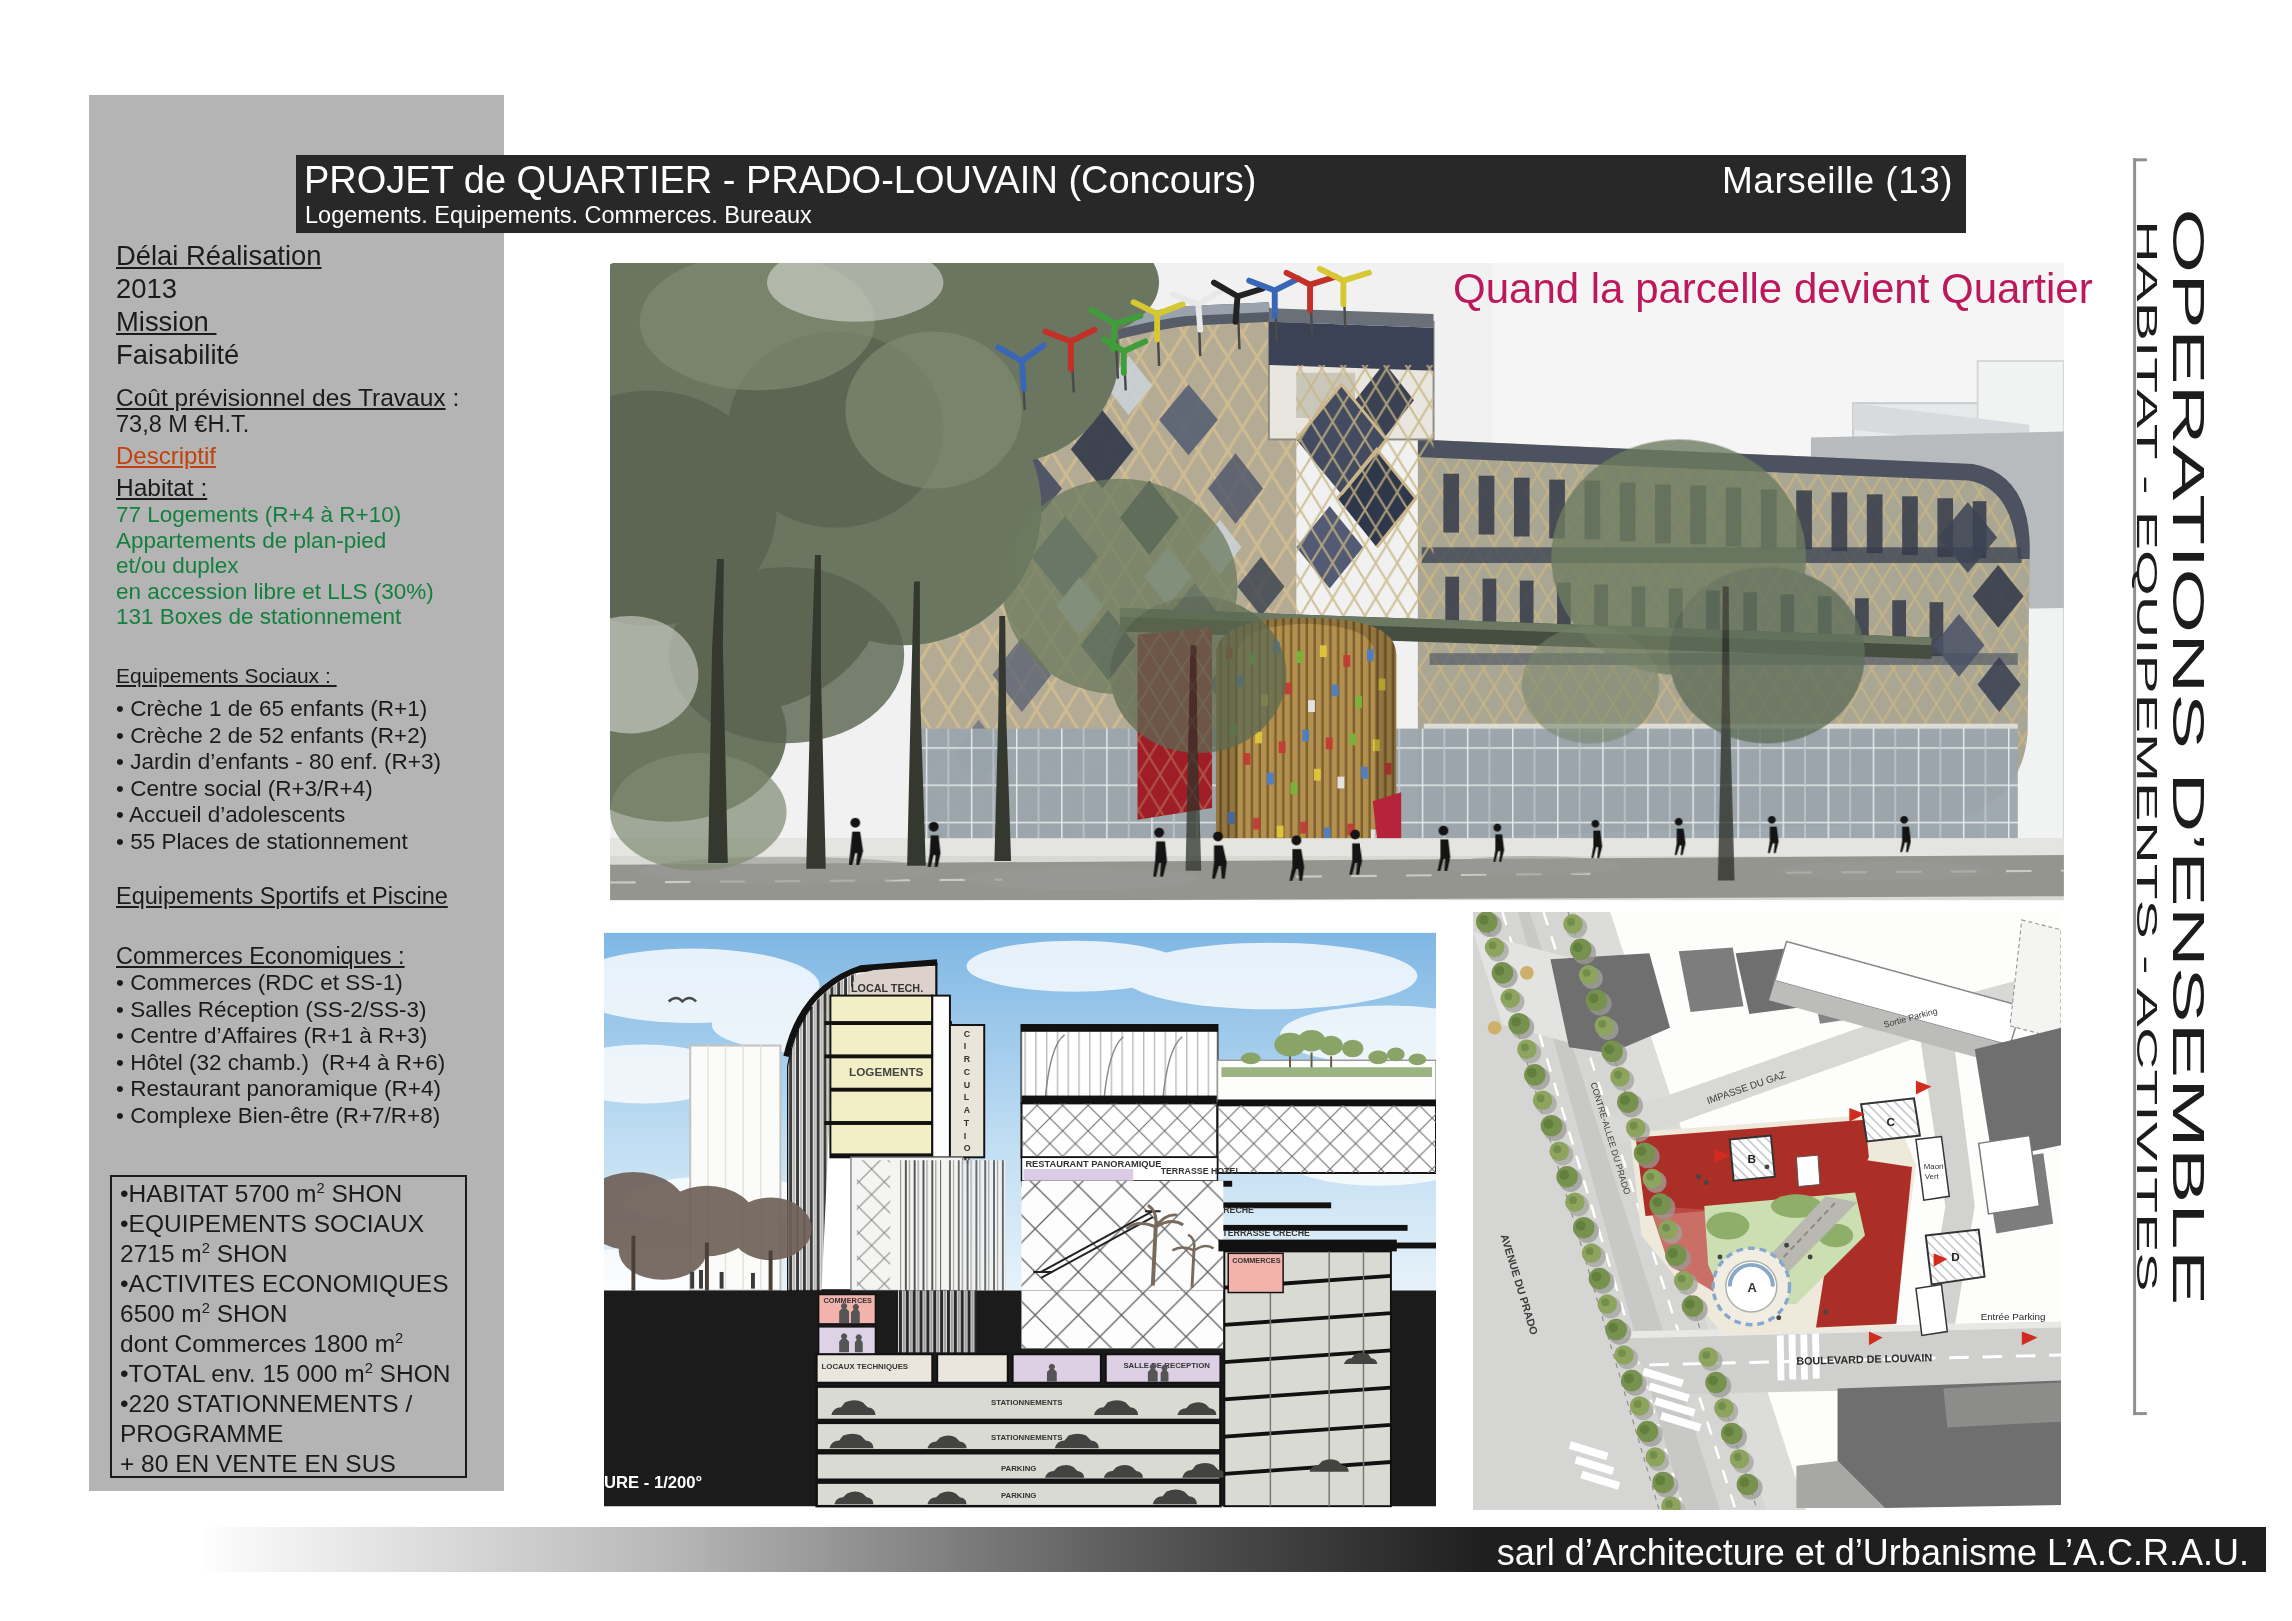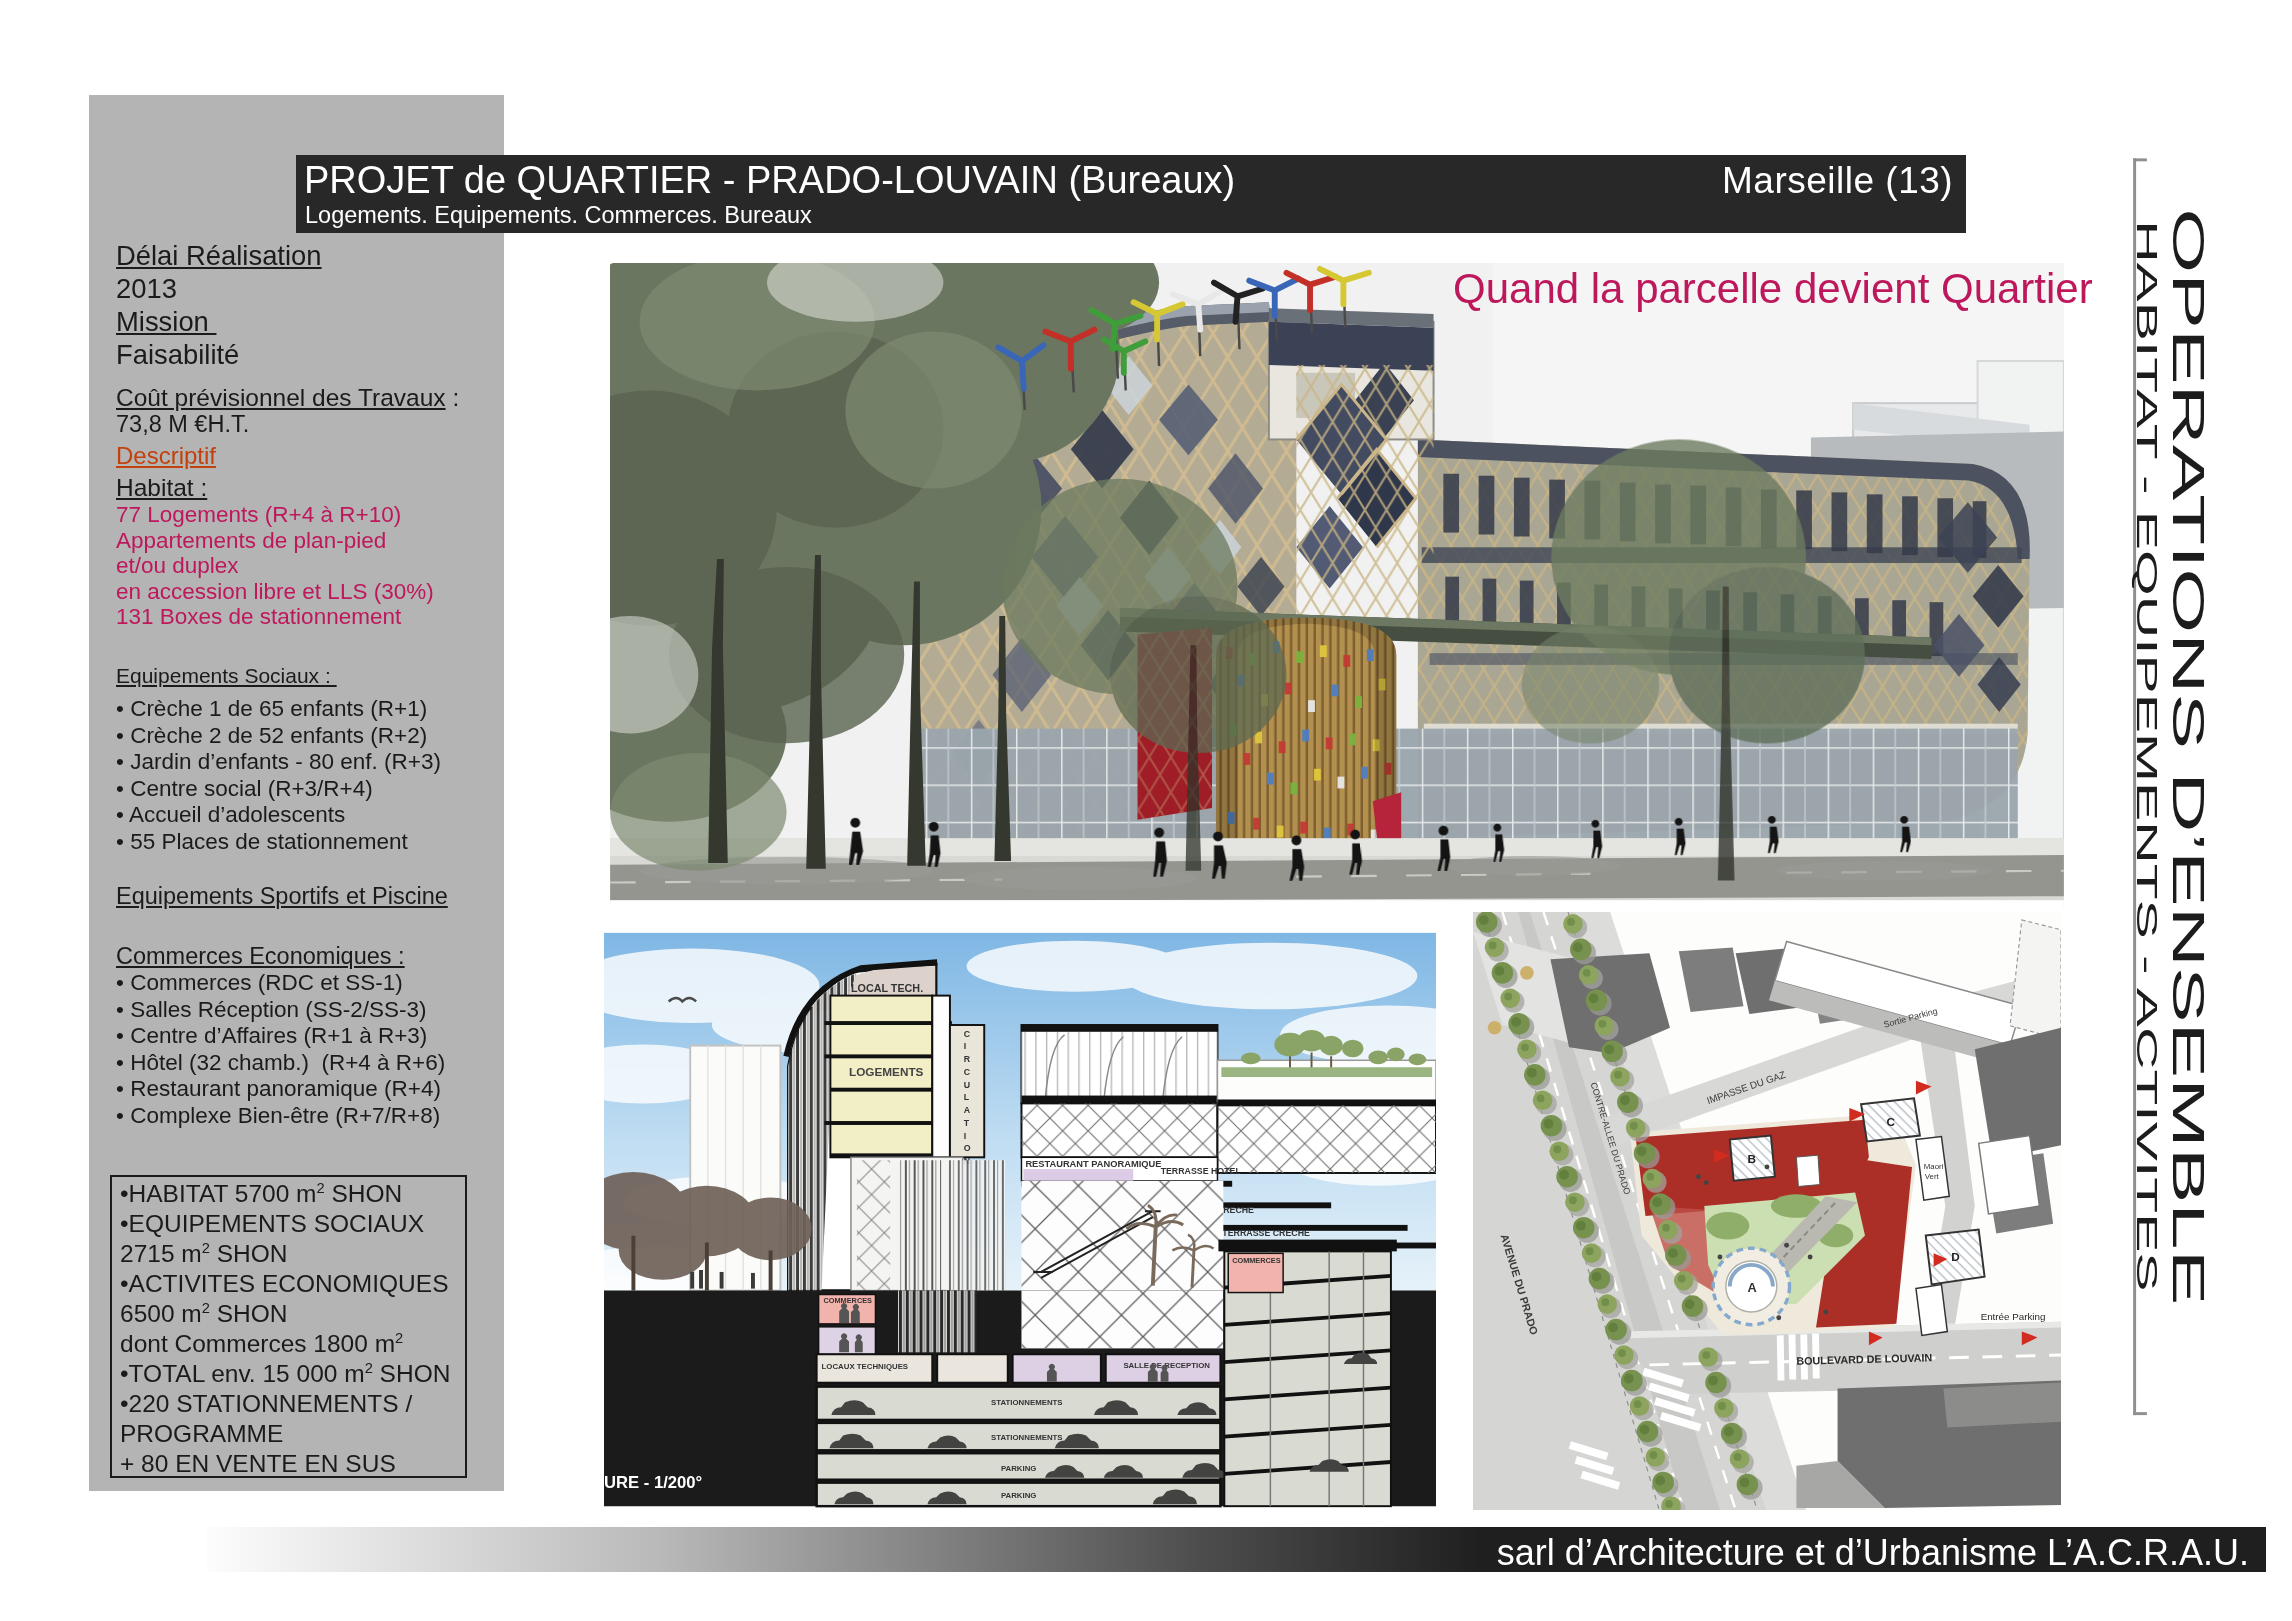--- a/index.html
+++ b/index.html
@@ -8,37 +8,37 @@
   .abs{position:absolute;}
   sup{font-size:0.6em;vertical-align:super;line-height:0;}
 </style>
 </head>
 <body>
 
 <div class="abs" style="left:89px;top:95px;width:415px;height:1396px;background:#b4b4b4;"></div>
 
 <div class="abs" style="left:296px;top:155px;width:1670px;height:78px;background:#282828;"></div>
 
-<div class="abs" style="left:304px;top:159px;font-size:38px;color:#ffffff;white-space:nowrap;">PROJET de QUARTIER - PRADO-LOUVAIN (Bureaux)</div>
+<div class="abs" style="left:304px;top:159px;font-size:38px;color:#ffffff;white-space:nowrap;">PROJET de QUARTIER - PRADO-LOUVAIN (Concours)</div>
 
 <div class="abs" style="left:305px;top:202px;font-size:23.5px;color:#ffffff;white-space:nowrap;">Logements. Equipements. Commerces. Bureaux</div>
 
 <div class="abs" style="left:1722px;top:160px;font-size:37px;letter-spacing:0.5px;color:#ffffff;white-space:nowrap;">Marseille (13)</div>
 
 <div class="abs" style="left:116px;top:239px;font-size:27.4px;line-height:33px;color:#1b1b1b;white-space:nowrap;"><u>Délai Réalisation</u><br>2013<br><u>Mission&nbsp;</u><br>Faisabilité</div>
 
 <div class="abs" style="left:116px;top:386px;font-size:24.5px;line-height:24.5px;color:#1b1b1b;white-space:nowrap;"><u>Coût prévisionnel des Travaux</u> :</div>
 
 <div class="abs" style="left:116px;top:413px;font-size:23.5px;line-height:23.5px;color:#1b1b1b;white-space:nowrap;">73,8 M €H.T.</div>
 
 <div class="abs" style="left:116px;top:444px;font-size:24px;line-height:24.5px;color:#c2410c;white-space:nowrap;"><u>Descriptif</u></div>
 
 <div class="abs" style="left:116px;top:476px;font-size:24.5px;line-height:24.5px;color:#1b1b1b;white-space:nowrap;"><u>Habitat :</u></div>
 
-<div class="abs" style="left:116px;top:502px;font-size:22.5px;line-height:25.5px;color:#be185d;white-space:nowrap;">77 Logements (R+4 à R+10)<br>Appartements de plan-pied<br>et/ou duplex<br>en accession libre et LLS (30%)<br>131 Boxes de stationnement</div>
+<div class="abs" style="left:116px;top:502px;font-size:22.5px;line-height:25.5px;color:#15803d;white-space:nowrap;">77 Logements (R+4 à R+10)<br>Appartements de plan-pied<br>et/ou duplex<br>en accession libre et LLS (30%)<br>131 Boxes de stationnement</div>
 
 <div class="abs" style="left:116px;top:664px;font-size:21px;line-height:23.5px;color:#1b1b1b;white-space:nowrap;"><u>Equipements Sociaux :&nbsp;</u></div>
 
 <div class="abs" style="left:116px;top:696px;font-size:22.5px;line-height:26.5px;color:#1b1b1b;white-space:nowrap;">• Crèche 1 de 65 enfants (R+1)<br>• Crèche 2 de 52 enfants (R+2)<br>• Jardin d’enfants - 80 enf. (R+3)<br>• Centre social (R+3/R+4)<br>• Accueil d’adolescents<br>• 55 Places de stationnement</div>
 
 <div class="abs" style="left:116px;top:885px;font-size:23.5px;line-height:23.5px;color:#1b1b1b;white-space:nowrap;"><u>Equipements Sportifs et Piscine</u></div>
 
 <div class="abs" style="left:116px;top:945px;font-size:23.5px;line-height:23.5px;color:#1b1b1b;white-space:nowrap;"><u>Commerces Economiques :</u></div>
 
 <div class="abs" style="left:116px;top:970px;font-size:22.5px;line-height:26.5px;color:#1b1b1b;white-space:nowrap;">• Commerces (RDC et SS-1)<br>• Salles Réception (SS-2/SS-3)<br>• Centre d’Affaires (R+1 à R+3)<br>• Hôtel (32 chamb.)&nbsp; (R+4 à R+6)<br>• Restaurant panoramique (R+4)<br>• Complexe Bien-être (R+7/R+8)</div>

